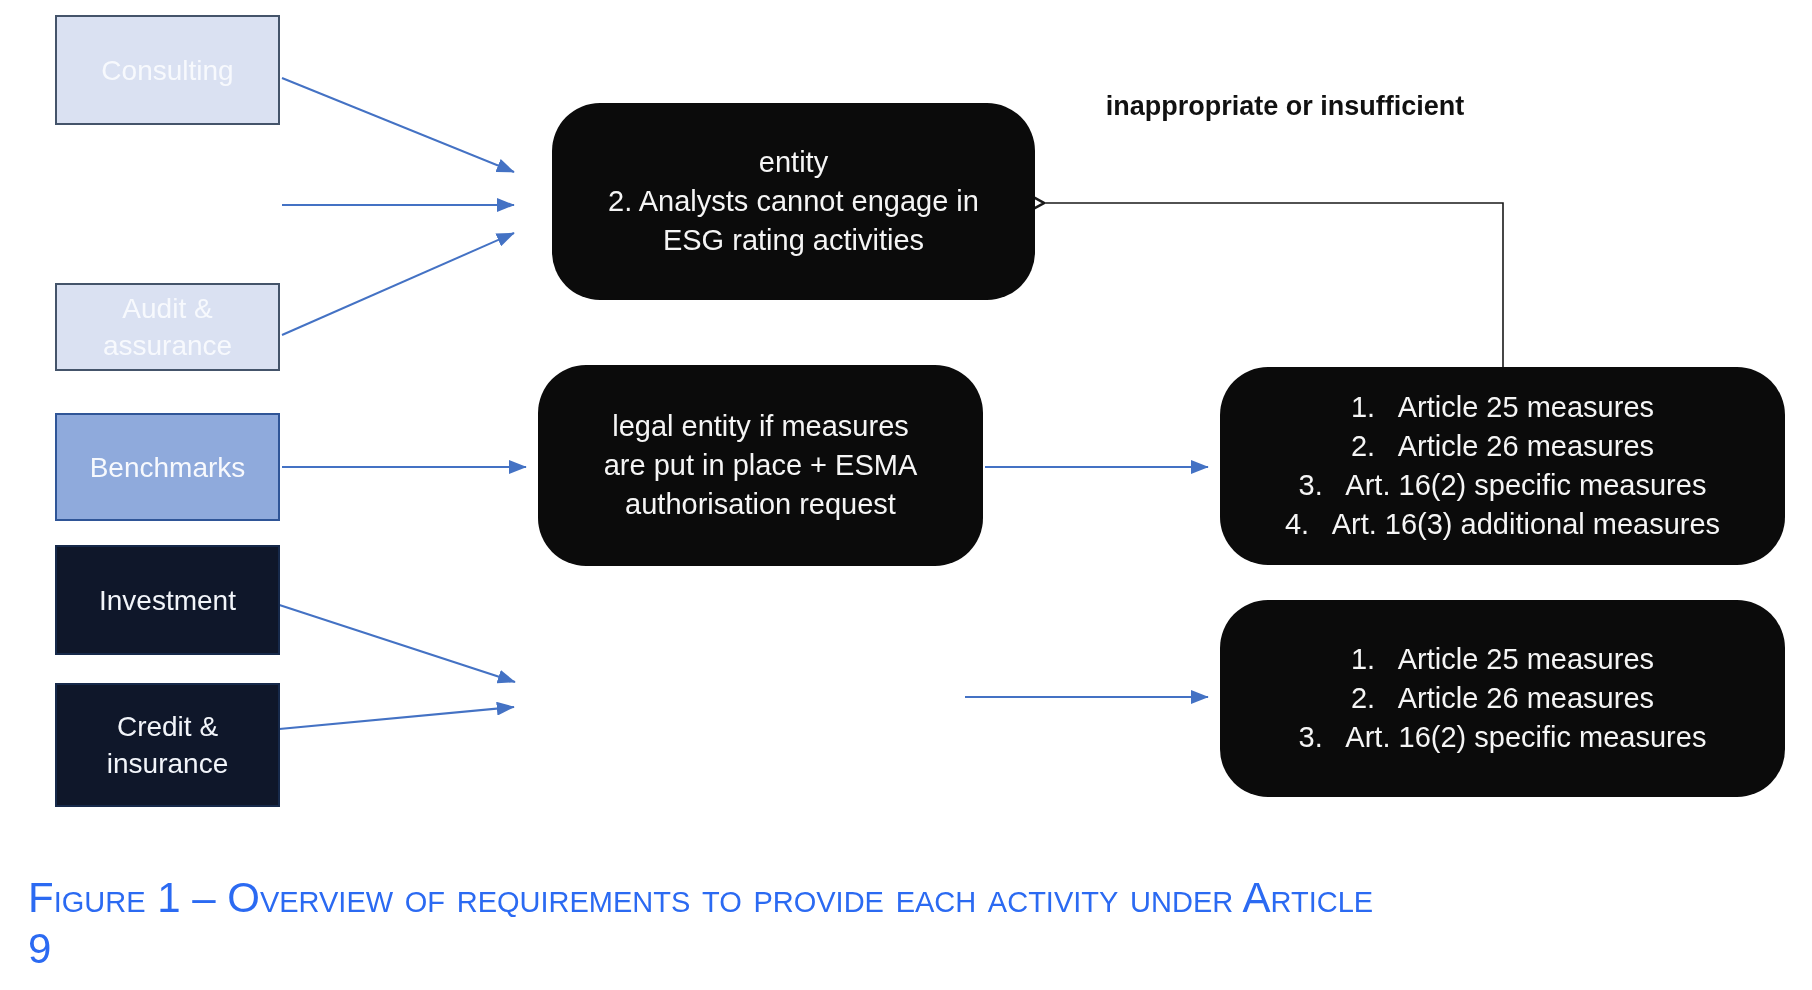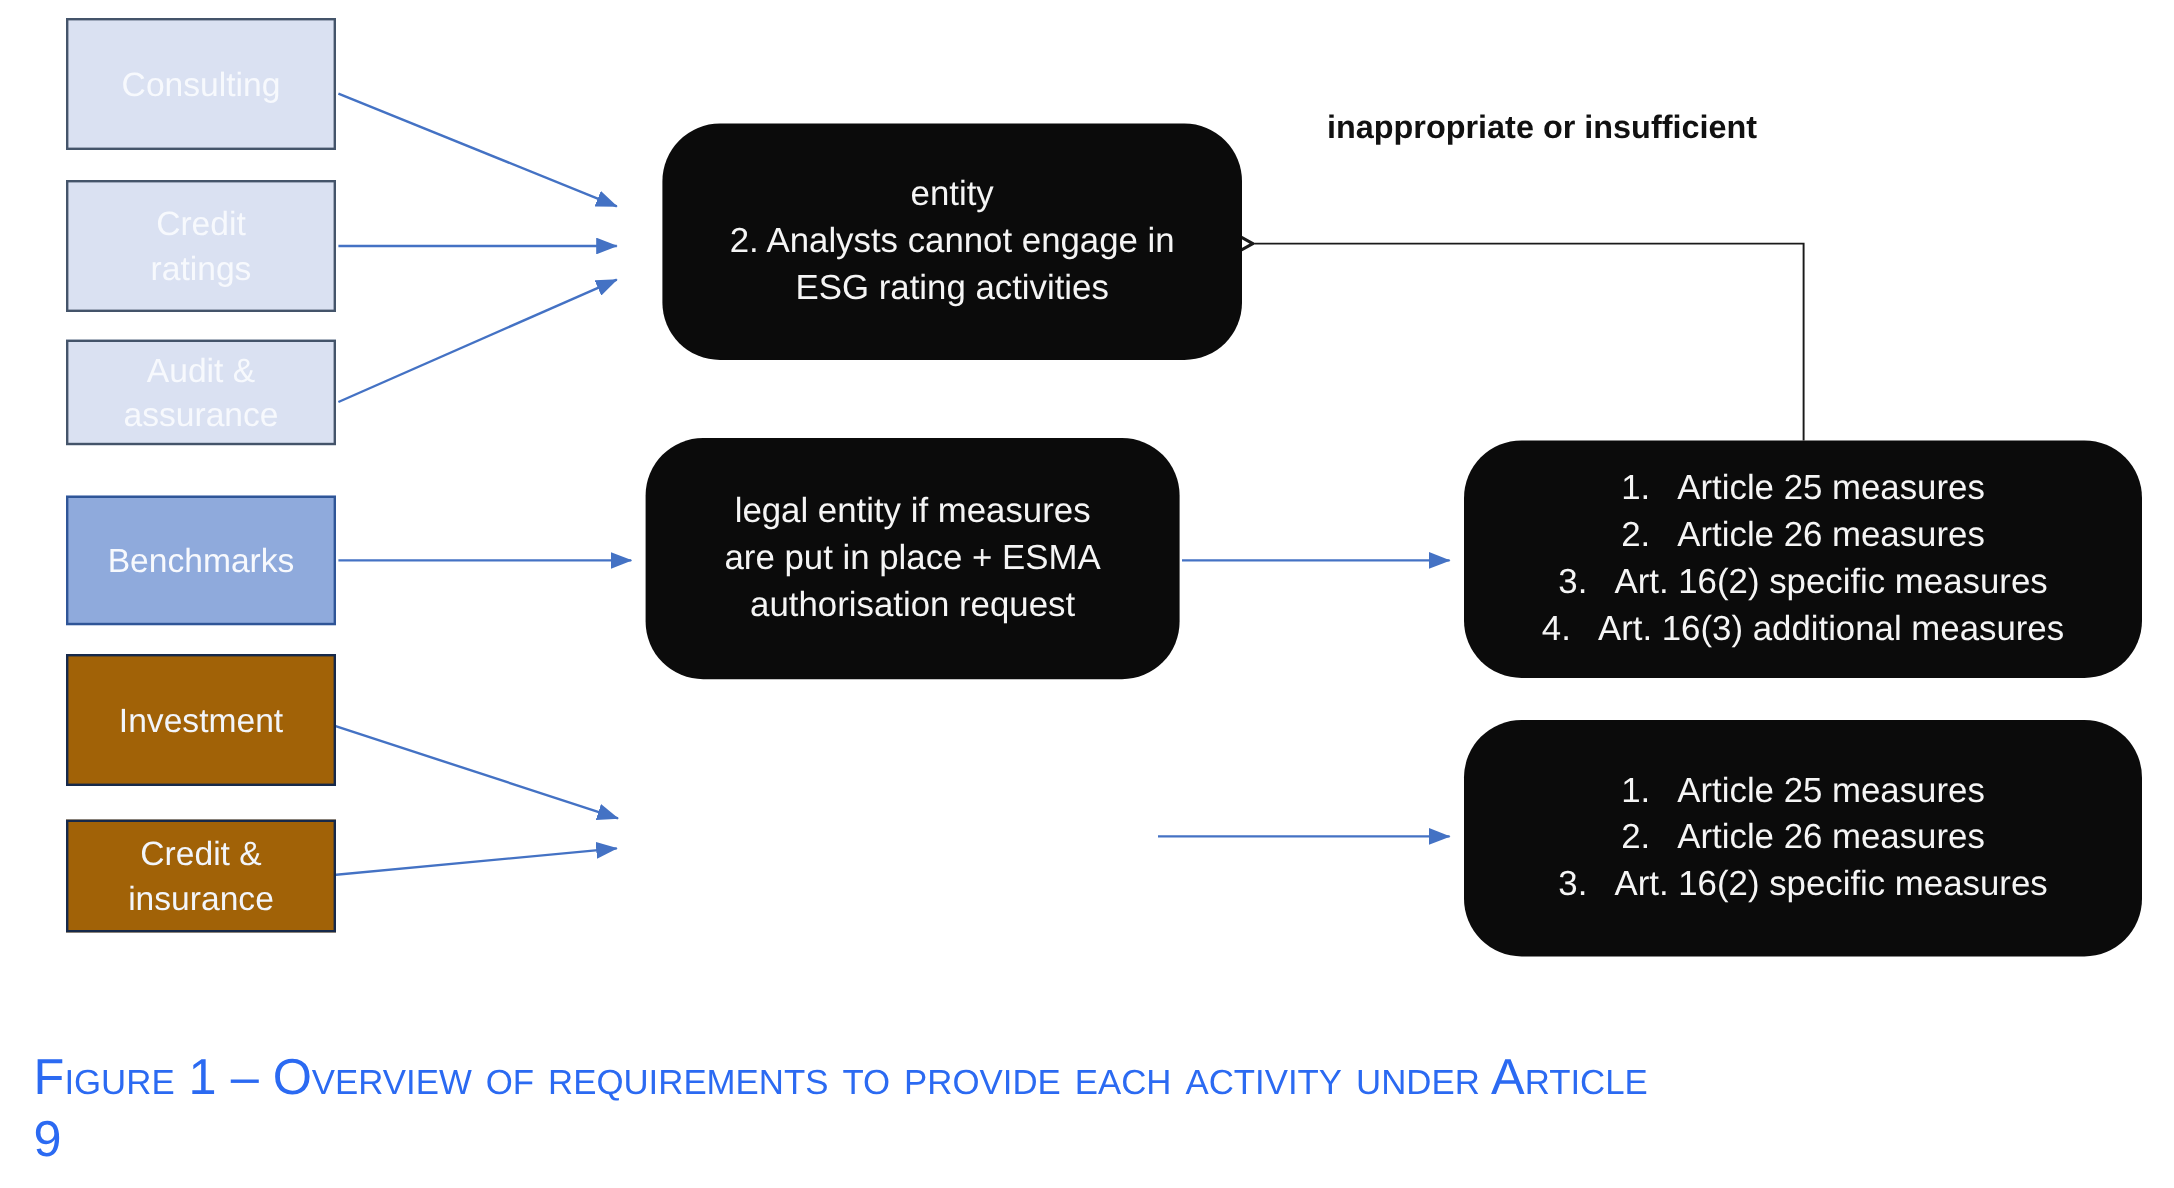--- a/index.html
+++ b/index.html
@@ -7,27 +7,27 @@
        font-family:"Liberation Sans","DejaVu Sans",sans-serif;}
   .canvas{position:absolute;inset:0;}
   svg.connectors{position:absolute;left:0;top:0;width:1812px;height:990px;z-index:1;}
 
   
   .lbox{position:absolute;left:55px;width:225px;box-sizing:border-box;
         display:flex;flex-direction:column;align-items:center;justify-content:center;
         font-size:28px;line-height:37px;text-align:center;z-index:2;}
   .lbox.light{background:#dae1f2;border:2px solid #44546a;color:#f7f9fd;}
   .lbox.medium{background:#8faadc;border:2px solid #2f5597;color:#f7f9fd;}
-  .lbox.dark{background:#a16207;border:2px solid #16294a;color:#f2f5fa;}
+  .lbox.dark{background:#0f172a;border:2px solid #16294a;color:#f2f5fa;}
   .pos-consulting{top:15px;height:110px;}
   .pos-credit-ratings{top:150px;height:110px;}
   .pos-audit{top:283px;height:88px;}
   .pos-benchmarks{top:413px;height:108px;}
   .pos-investment{top:545px;height:110px;}
-  .pos-credit-insurance{top:683px;height:94px;text-align:center;}
+  .pos-credit-insurance{top:683px;height:124px;text-align:center;}
 
   
   .bbox{position:absolute;background:#0b0b0b;border-radius:48px;color:#f5f5f5;
         display:flex;flex-direction:column;align-items:center;justify-content:center;
         text-align:center;z-index:2;}
   .bbox .line{font-size:29px;line-height:39px;}
   .pos-mid1{left:552px;top:103px;width:483px;height:197px;}
   .pos-mid2{left:538px;top:365px;width:445px;height:201px;}
   .pos-mid3{left:535px;top:592px;width:428px;height:200px;}
   .pos-r1{left:1220px;top:367px;width:565px;height:198px;}
@@ -63,24 +63,20 @@
     <line x1="282" y1="467" x2="526" y2="467" stroke="#4472c4" stroke-width="2" marker-end="url(#blueArrow)"></line>
     <line x1="258" y1="598" x2="515" y2="682" stroke="#4472c4" stroke-width="2" marker-end="url(#blueArrow)"></line>
     <line x1="258" y1="731" x2="514" y2="707" stroke="#4472c4" stroke-width="2" marker-end="url(#blueArrow)"></line>
     <line x1="985" y1="467" x2="1208" y2="467" stroke="#4472c4" stroke-width="2" marker-end="url(#blueArrow)"></line>
     <line x1="965" y1="697" x2="1208" y2="697" stroke="#4472c4" stroke-width="2" marker-end="url(#blueArrow)"></line>
     <polyline points="1503,367 1503,203 1044,203" fill="none" stroke="#1a1a1a" stroke-width="1.6" marker-end="url(#blackArrow)"></polyline>
   </svg>
 
   <div class="lbox light pos-consulting">
     <div>Consulting</div>
-  </div>
-  <div class="lbox light pos-credit-ratings">
-    <div>Credit</div>
-    <div>ratings</div>
   </div>
   <div class="lbox light pos-audit">
     <div>Audit &amp;</div>
     <div>assurance</div>
   </div>
   <div class="lbox medium pos-benchmarks">
     <div>Benchmarks</div>
   </div>
   <div class="lbox dark pos-investment">
     <div>Investment</div>

